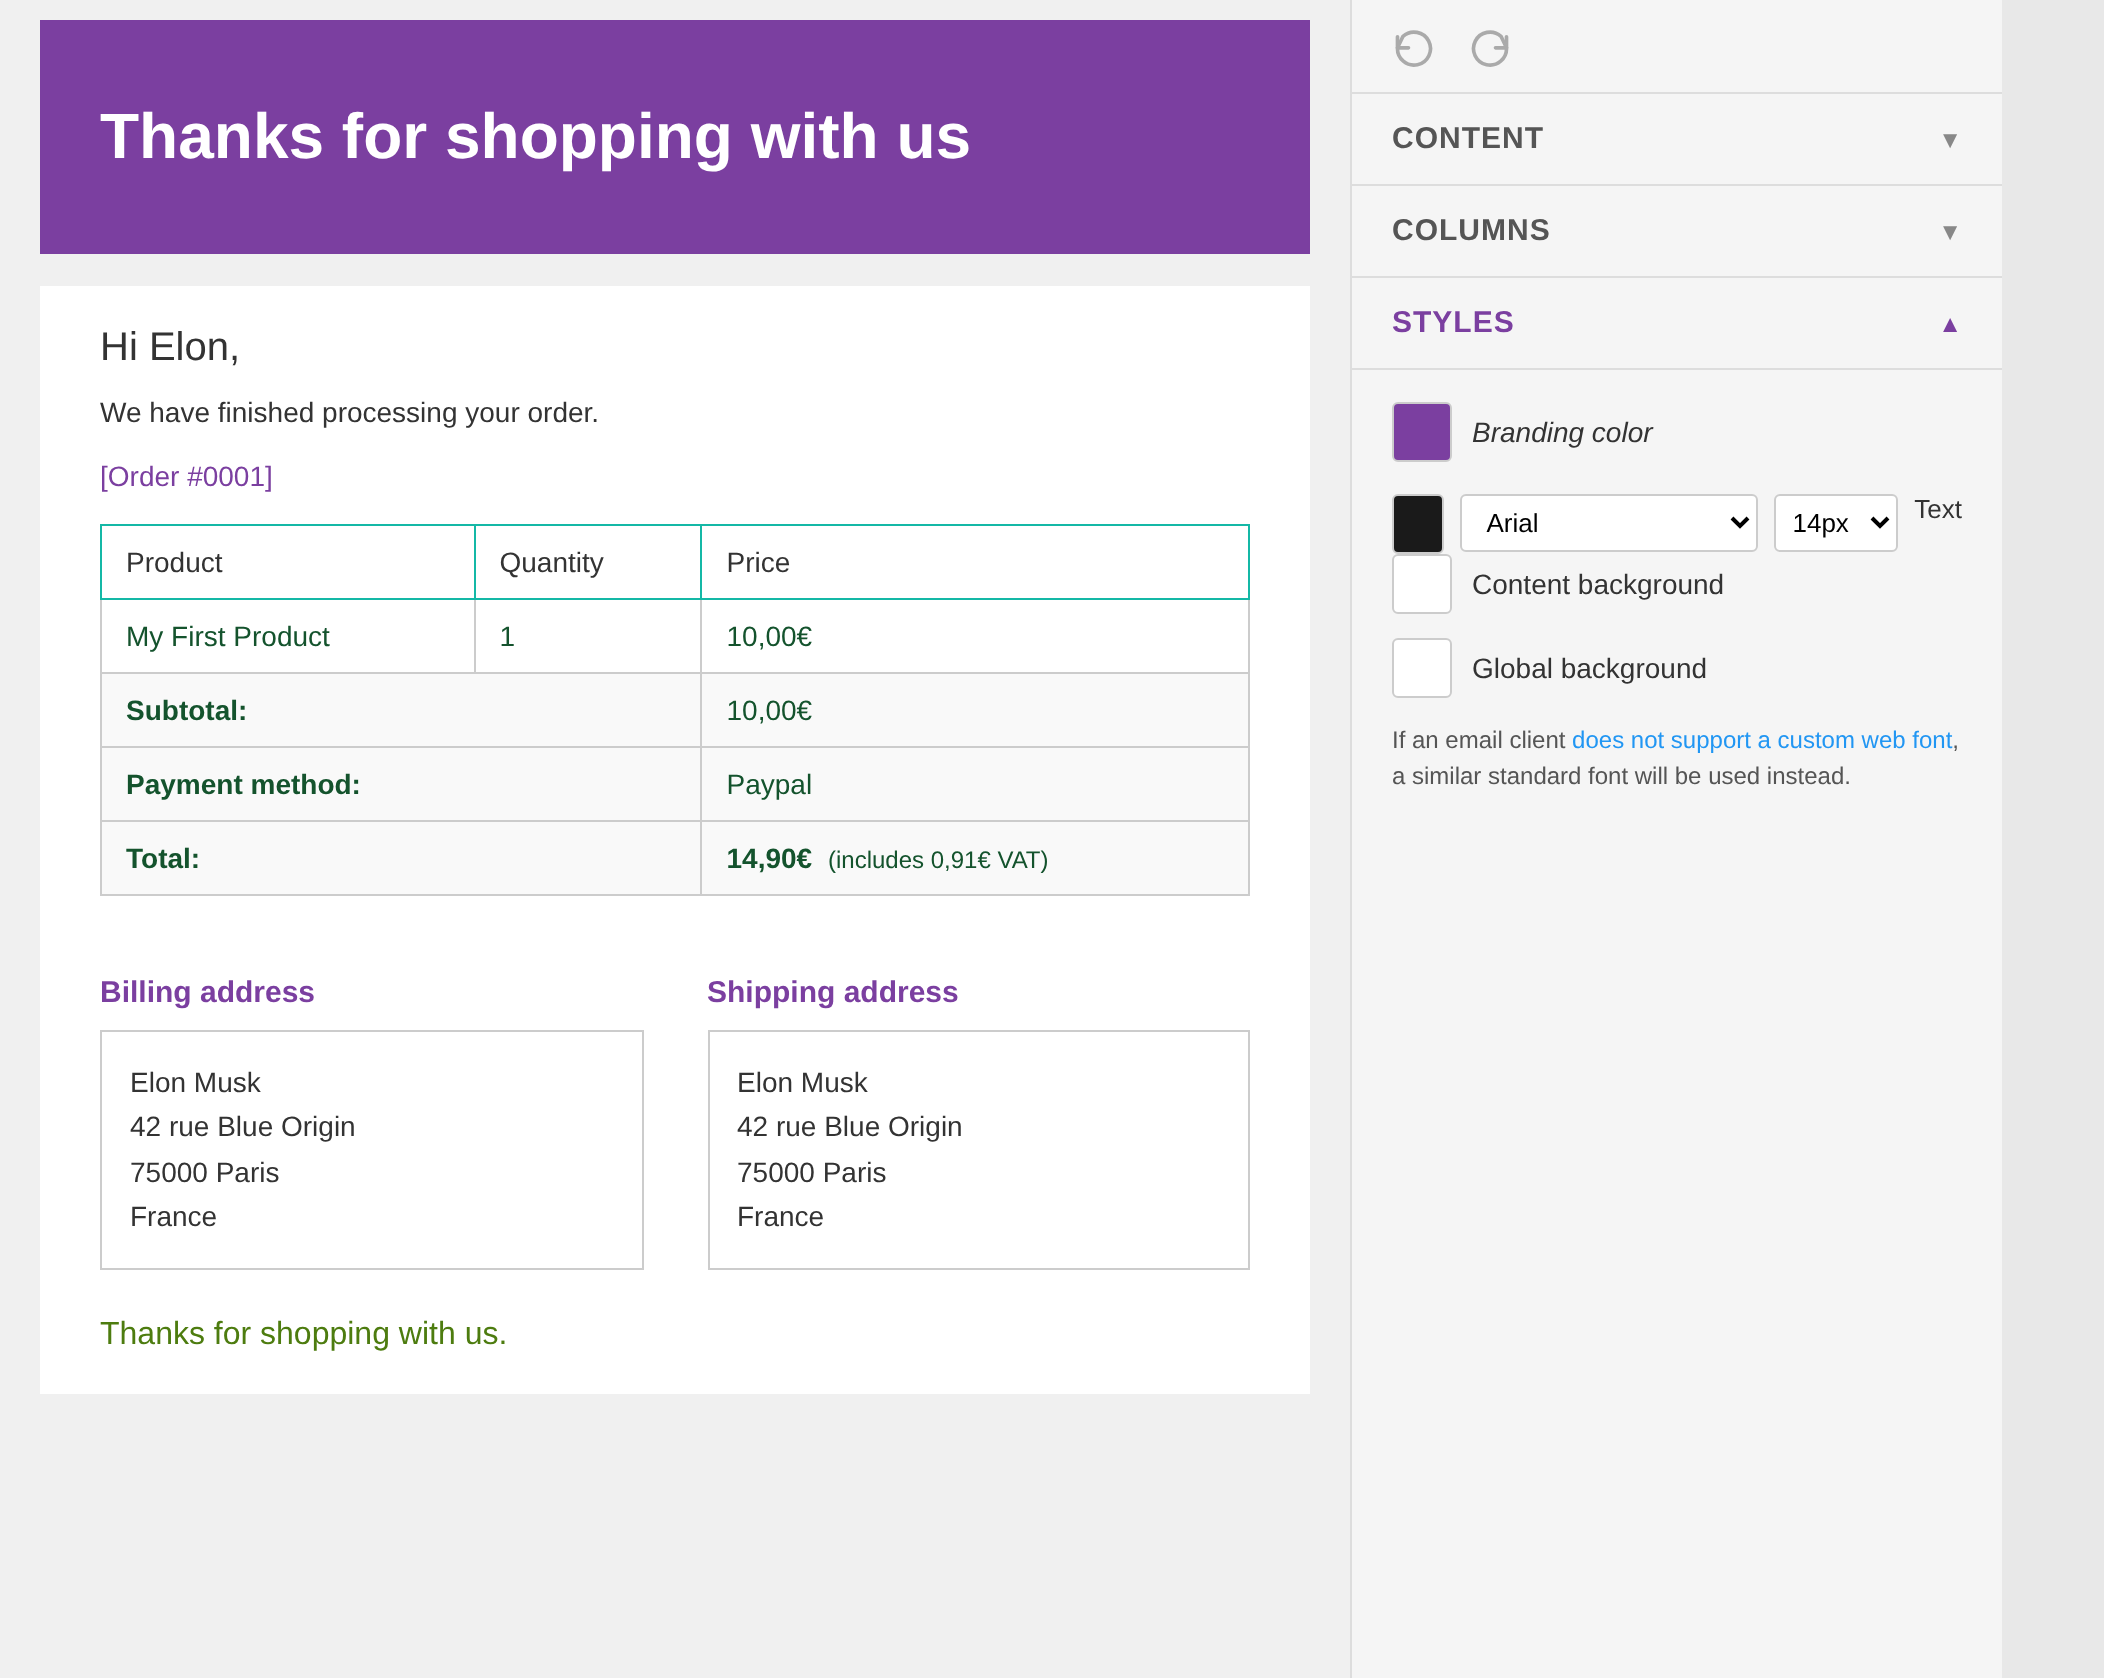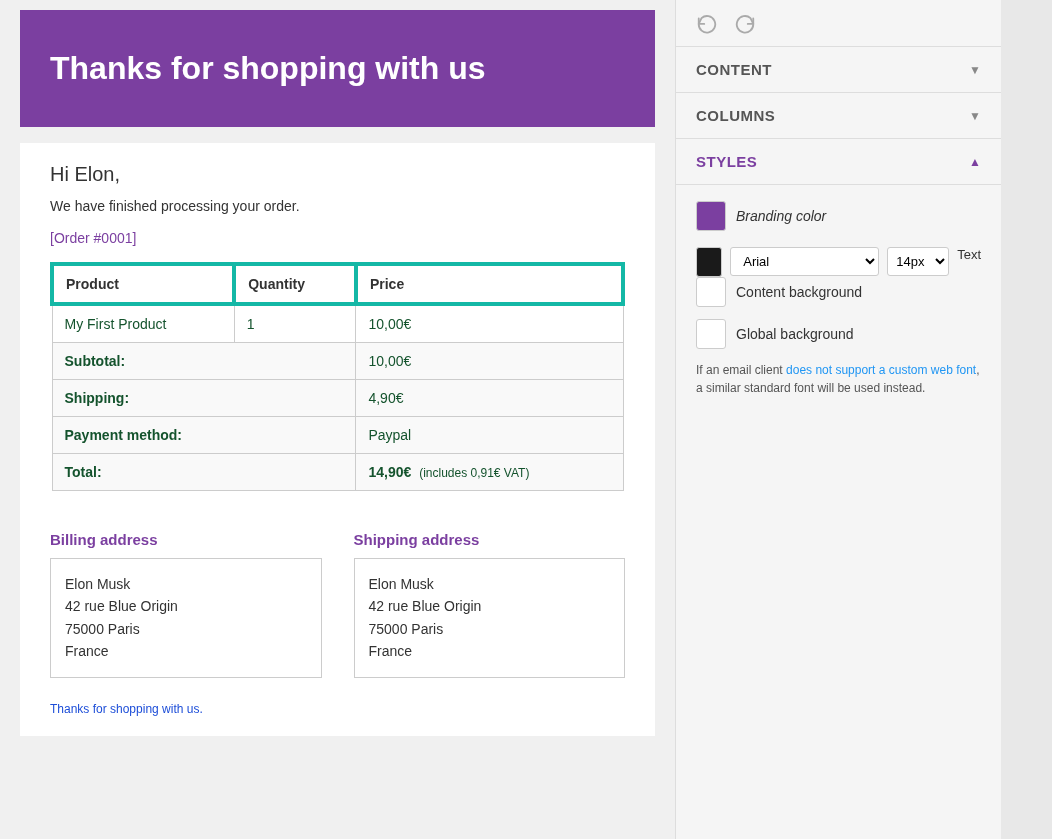--- a/index.html
+++ b/index.html
@@ -61,22 +61,22 @@
       width: 100%;
       border-collapse: collapse;
       margin-bottom: 20px;
       font-size: 14px;
     }
 
     .order-table th {
       background: white;
       text-align: left;
       padding: 10px 12px;
-      font-weight: bold;
-      border: 4px solid #14b8a6;
+      font-weight: normal;
+      border: 1px solid #14b8a6;
       color: #333;
     }
 
     .order-table td {
       padding: 10px 12px;
       border: 1px solid #ccc;
       color: #14532d;
       margin-top: 40px;
     }
 
@@ -120,22 +120,22 @@
       background: white;
       font-size: 14px;
       line-height: 1.6;
       color: #333;
       min-height: 100px;
     }
 
     .email-footer {
       background: white;
       padding: 10px 30px 20px;
-      font-size: 12px;
-      color: #1d4ed8;
+      font-size: 16px;
+      color: #4d7c0f;
     }
 
     
     .settings-panel {
       width: 326px;
       background: #f5f5f5;
       border-left: 1px solid #ddd;
       display: flex;
       flex-direction: column;
     }
@@ -314,24 +314,20 @@
       </thead>
       <tbody>
         <tr>
           <td>My First Product</td>
           <td>1</td>
           <td>10,00€</td>
         </tr>
         <tr class="summary-row">
           <td colspan="2">Subtotal:</td>
           <td>10,00€</td>
-        </tr>
-        <tr class="summary-row">
-          <td colspan="2">Shipping:</td>
-          <td>4,90€</td>
         </tr>
         <tr class="summary-row">
           <td colspan="2">Payment method:</td>
           <td>Paypal</td>
         </tr>
         <tr class="summary-row total-row">
           <td colspan="2">Total:</td>
           <td>
             <span>14,90€</span>
             <span class="total-amount" style="font-weight:normal; font-size:12px; margin-left:4px;">(includes 0,91€ VAT)</span>

